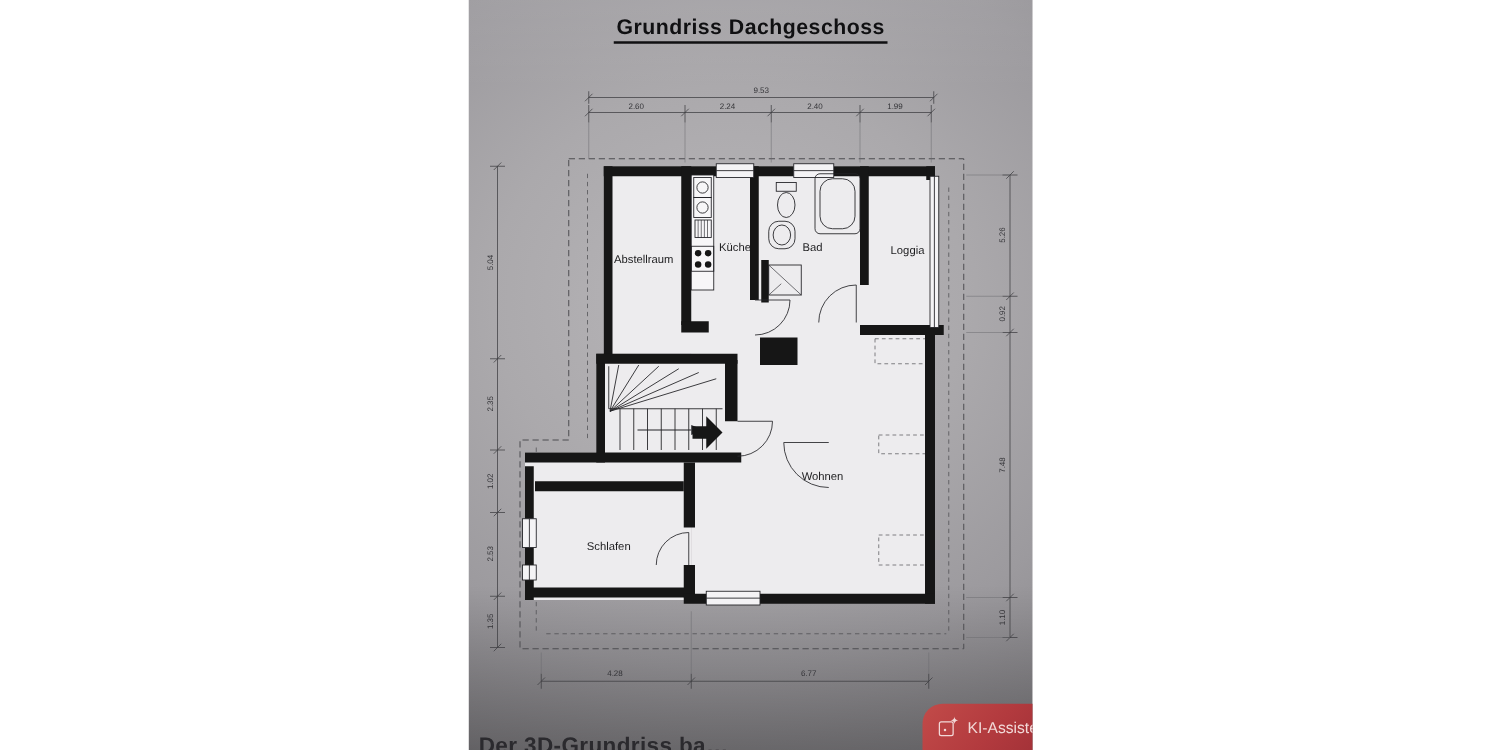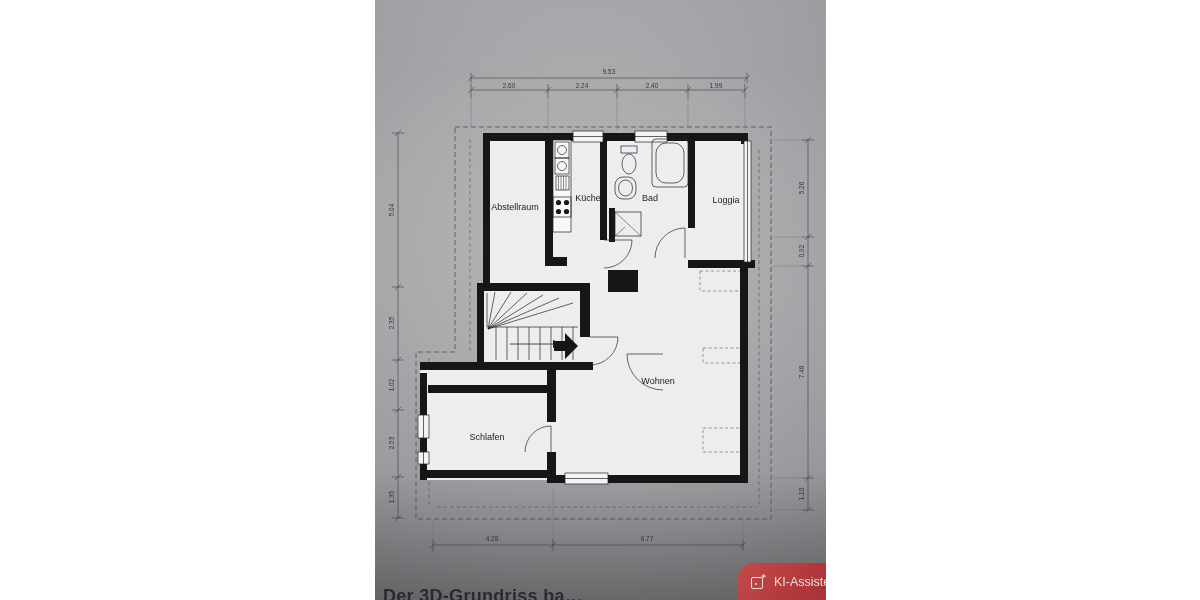--- a/index.html
+++ b/index.html
@@ -30,20 +30,23 @@
   .ai-icon .dot{position:absolute;left:4px;bottom:5px;width:2px;height:2px;background:#f2d9d8;border-radius:50%;}
   .ai-icon .spark{position:absolute;right:0;top:-1px;color:#f2d9d8;font-size:8px;line-height:8px;}
 </style>
 </head>
 <body>
 
 <div class="stage">
 
   <div class="photo">
 
+    <div class="title">
+      <span>Grundriss Dachgeschoss</span>
+    </div>
 
     <svg class="plan" width="451" height="600" viewBox="0 0 451 600">
 
       <g fill="none" stroke="#4d4d51" stroke-width="0.8" stroke-dasharray="5 3">
         <path d="M80 127 H396 V519 H41 V352 H80 Z"></path>
         <path stroke-width="0.6" stroke-dasharray="3.5 3" d="M95 139 V351"></path>
         <path stroke-width="0.6" stroke-dasharray="3.5 3" d="M54 358 V507"></path>
         <path stroke-width="0.6" stroke-dasharray="3.5 3" d="M62 507 H382"></path>
         <path stroke-width="0.6" stroke-dasharray="3.5 3" d="M384 150 V505"></path>
       </g>

